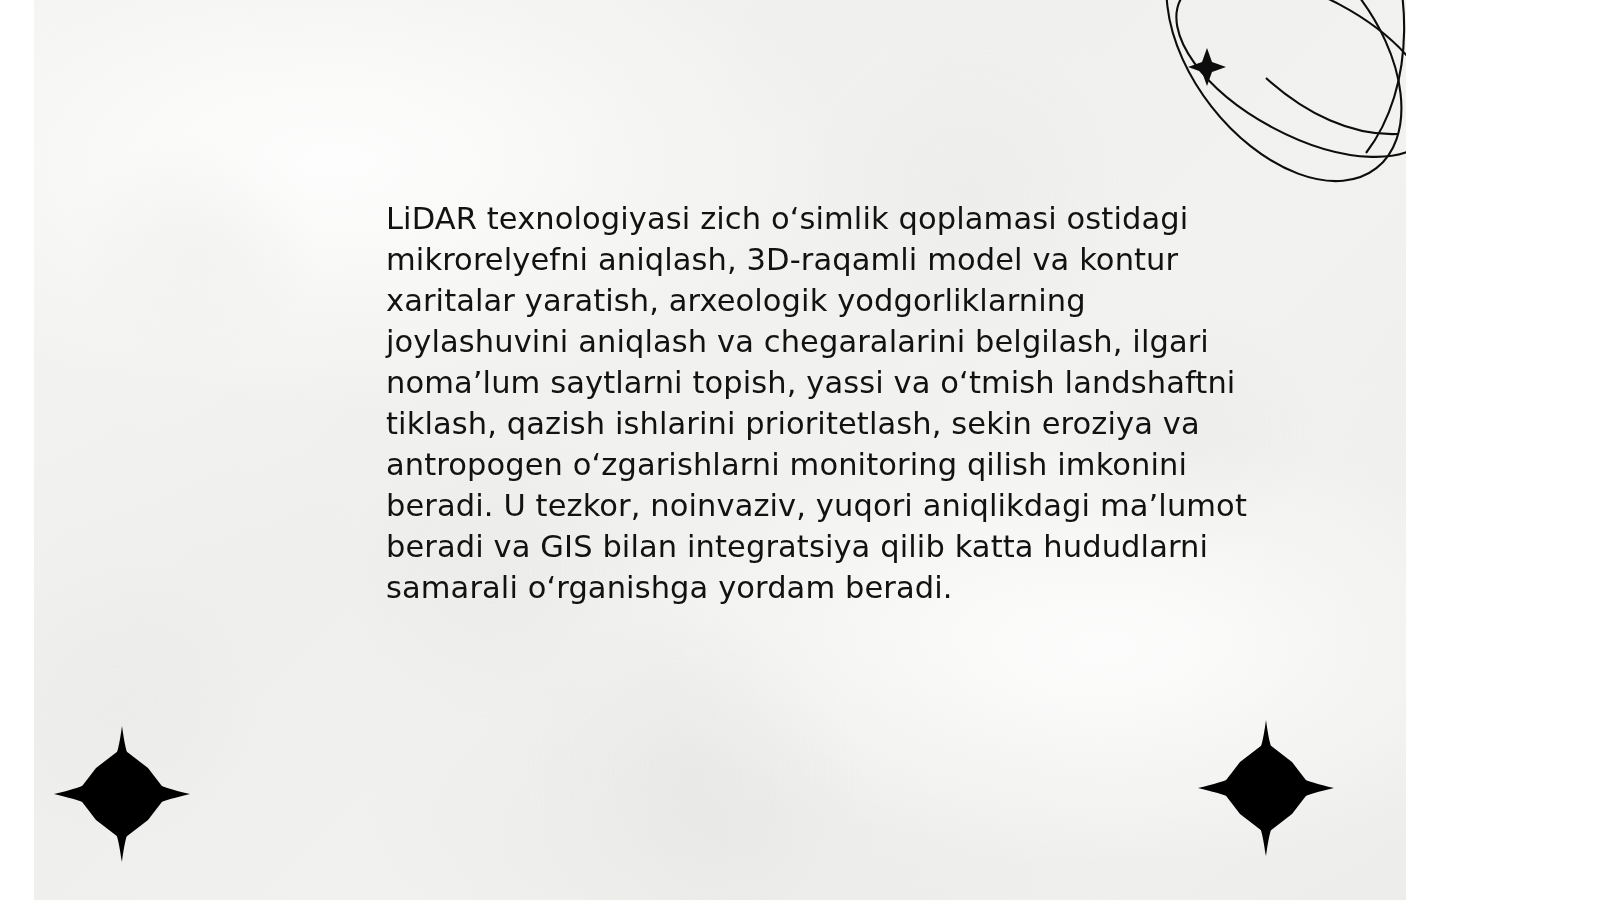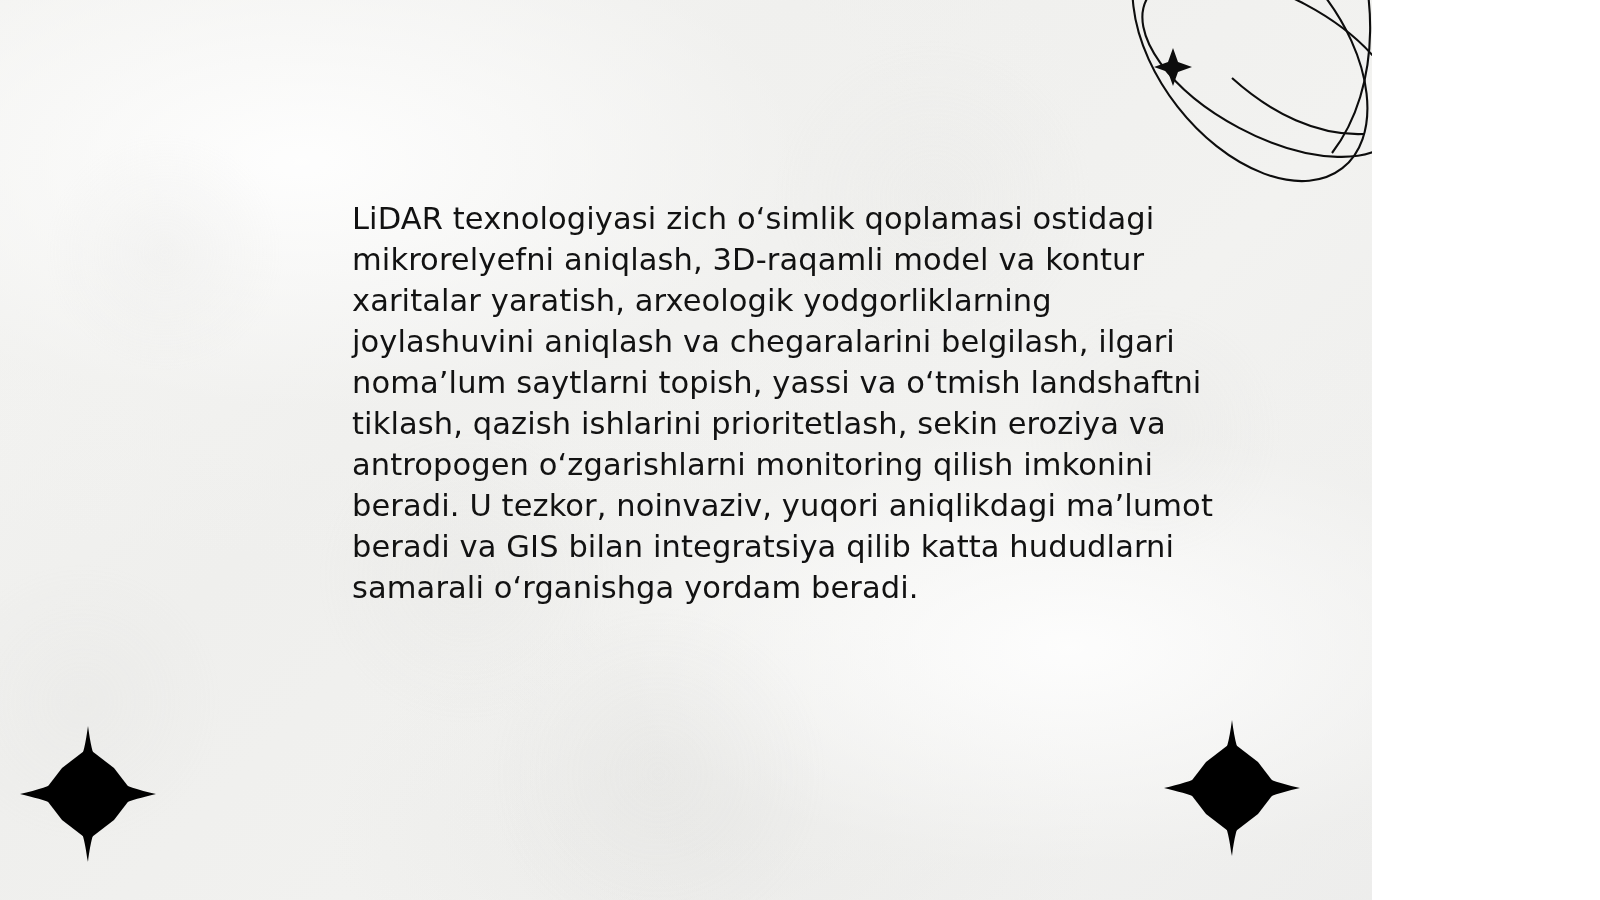--- a/index.html
+++ b/index.html
@@ -16,20 +16,21 @@
   .slide {
     position: relative;
     width: 1372px;
     height: 900px;
     background:
       radial-gradient(ellipse 60% 45% at 22% 18%, rgba(255,255,255,0.9) 0%, rgba(243,243,241,0.35) 60%, rgba(236,236,234,0) 100%),
       radial-gradient(ellipse 55% 40% at 78% 72%, rgba(255,255,255,0.85) 0%, rgba(242,242,240,0.3) 60%, rgba(234,234,232,0) 100%),
       radial-gradient(ellipse 40% 35% at 52% 92%, rgba(228,228,226,0.55) 0%, rgba(238,238,236,0) 70%),
       linear-gradient(135deg, #f4f4f2 0%, #efefed 35%, #f2f2f0 65%, #ececeb 100%);
     overflow: hidden;
+    margin-left: 34px;
   }
 
   
   .grain {
     position: absolute;
     inset: 0;
     pointer-events: none;
     opacity: 0.5;
     background-image:
       radial-gradient(circle at 12% 28%, rgba(210,210,208,0.30) 0px, rgba(210,210,208,0) 120px),

